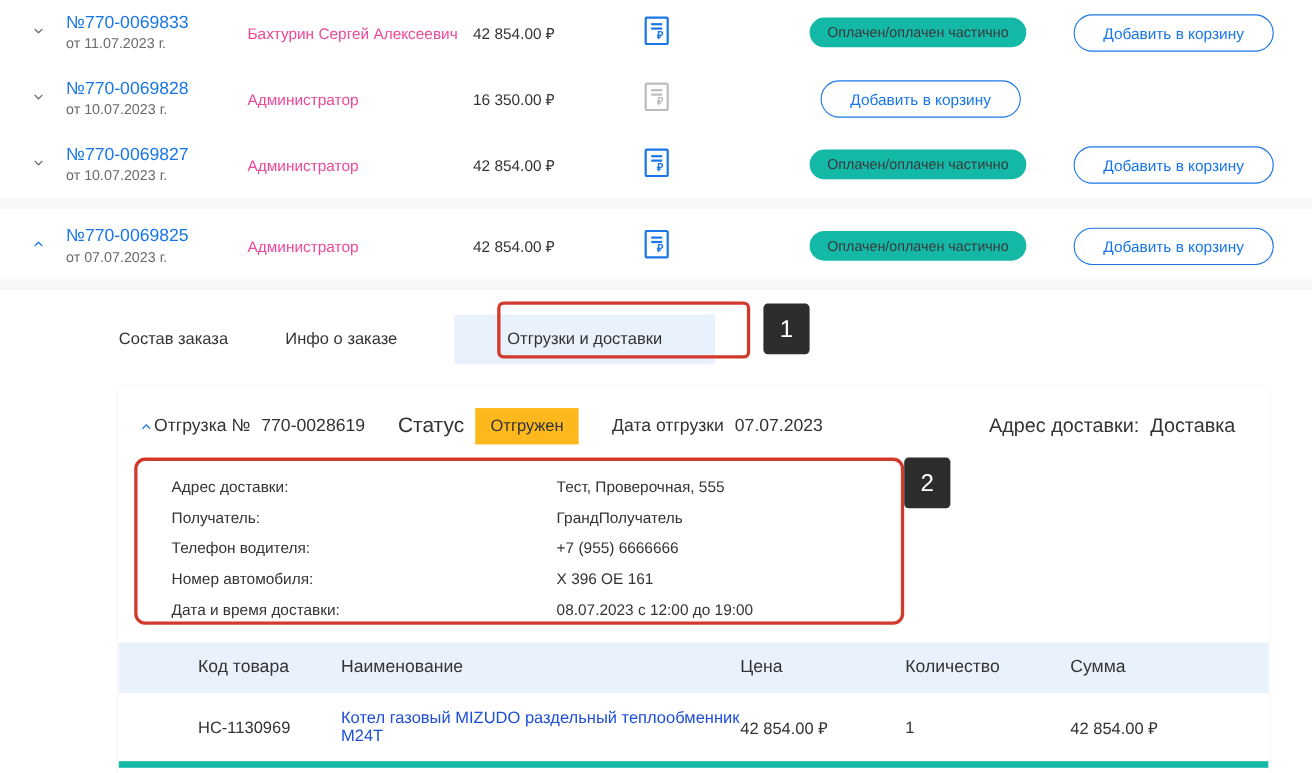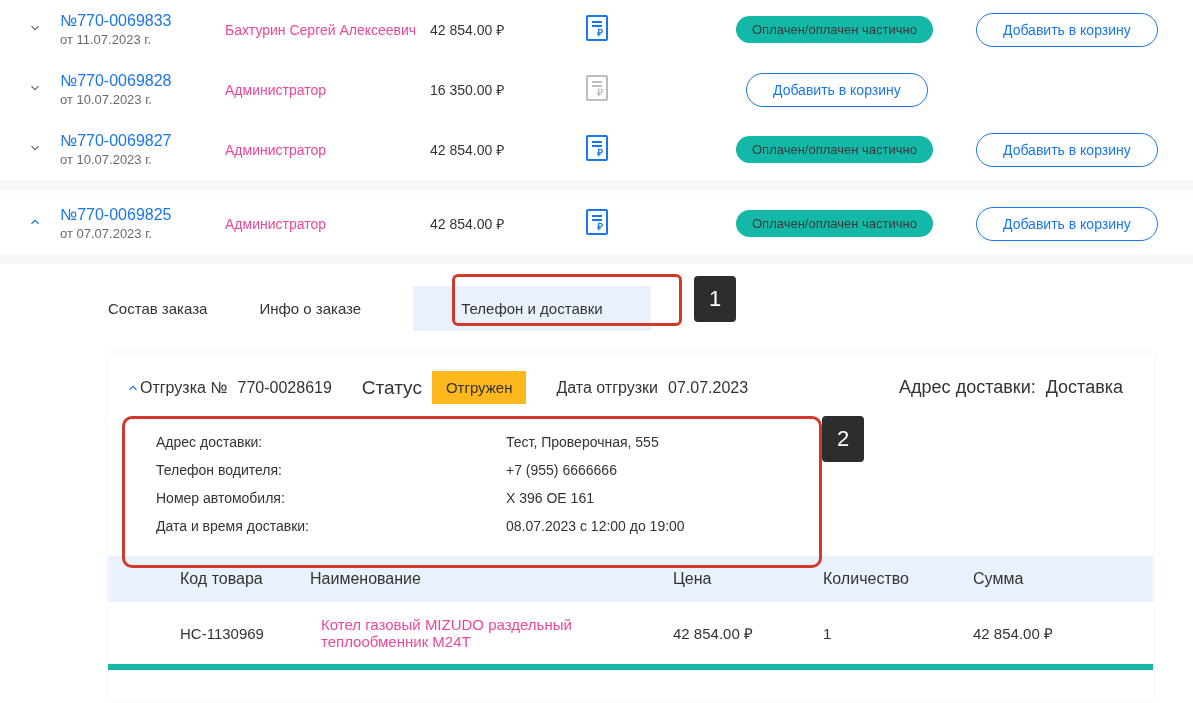--- a/index.html
+++ b/index.html
@@ -190,21 +190,21 @@
   .thead .th4 { width: 150px; }
   .thead .th5 { width: 150px; }
   .trow {
     display:flex;
     padding: 14px 30px 14px 72px;
     font-size: 15px;
     align-items:center;
     border-bottom: 6px solid #14b8a6;
   }
   .trow .td1 { width: 130px; color:#333; }
-  .trow .td2 { flex: 1; color:#ec4899; cursor:pointer;margin-left:11px; }
+  .trow .td2 { flex: 1; color:#1d4ed8; cursor:pointer; }
   .trow .td3 { width: 150px; color:#333; }
   .trow .td4 { width: 150px; color:#333; }
   .trow .td5 { width: 150px; color:#333; }
   .tfoot {
     display:flex;
     padding: 16px 30px 16px 72px;
     font-size: 17px;
   }
 </style>
 </head>
@@ -298,21 +298,21 @@
         </div>
     </div>
 
     <div class="spacer-strip"></div>
 
     <div class="detail-panel">
 
       <div class="tabs">
         <div class="tab">Состав заказа</div>
         <div class="tab">Инфо о заказе</div>
-        <div class="tab active">Телефон и доставки</div>
+        <div class="tab active">Отгрузки и доставки</div>
 
         <div class="tabs-annot-box"></div>
         <div class="annot-badge" style="left:694px; top:12px;">1</div>
       </div>
 
       <div class="ship-card">
 
         <div class="ship-head">
           <span class="chev2">
             <svg width="14" height="14" viewBox="0 0 24 24">
@@ -338,20 +338,24 @@
           </span>
         </div>
 
         <div class="info-block" style="position:relative;">
           <div class="info-annot-box"></div>
           <div class="annot-badge" style="left:714px; top:-6px;">2</div>
 
           <div class="info-row">
             <div class="k">Адрес доставки:</div>
             <div class="v">Тест, Проверочная, 555</div>
+          </div>
+          <div class="info-row">
+            <div class="k">Получатель:</div>
+            <div class="v">ГрандПолучатель</div>
           </div>
           <div class="info-row">
             <div class="k">Телефон водителя:</div>
             <div class="v">+7 (955) 6666666</div>
           </div>
           <div class="info-row">
             <div class="k">Номер автомобиля:</div>
             <div class="v">X 396 OE 161</div>
           </div>
           <div class="info-row">

